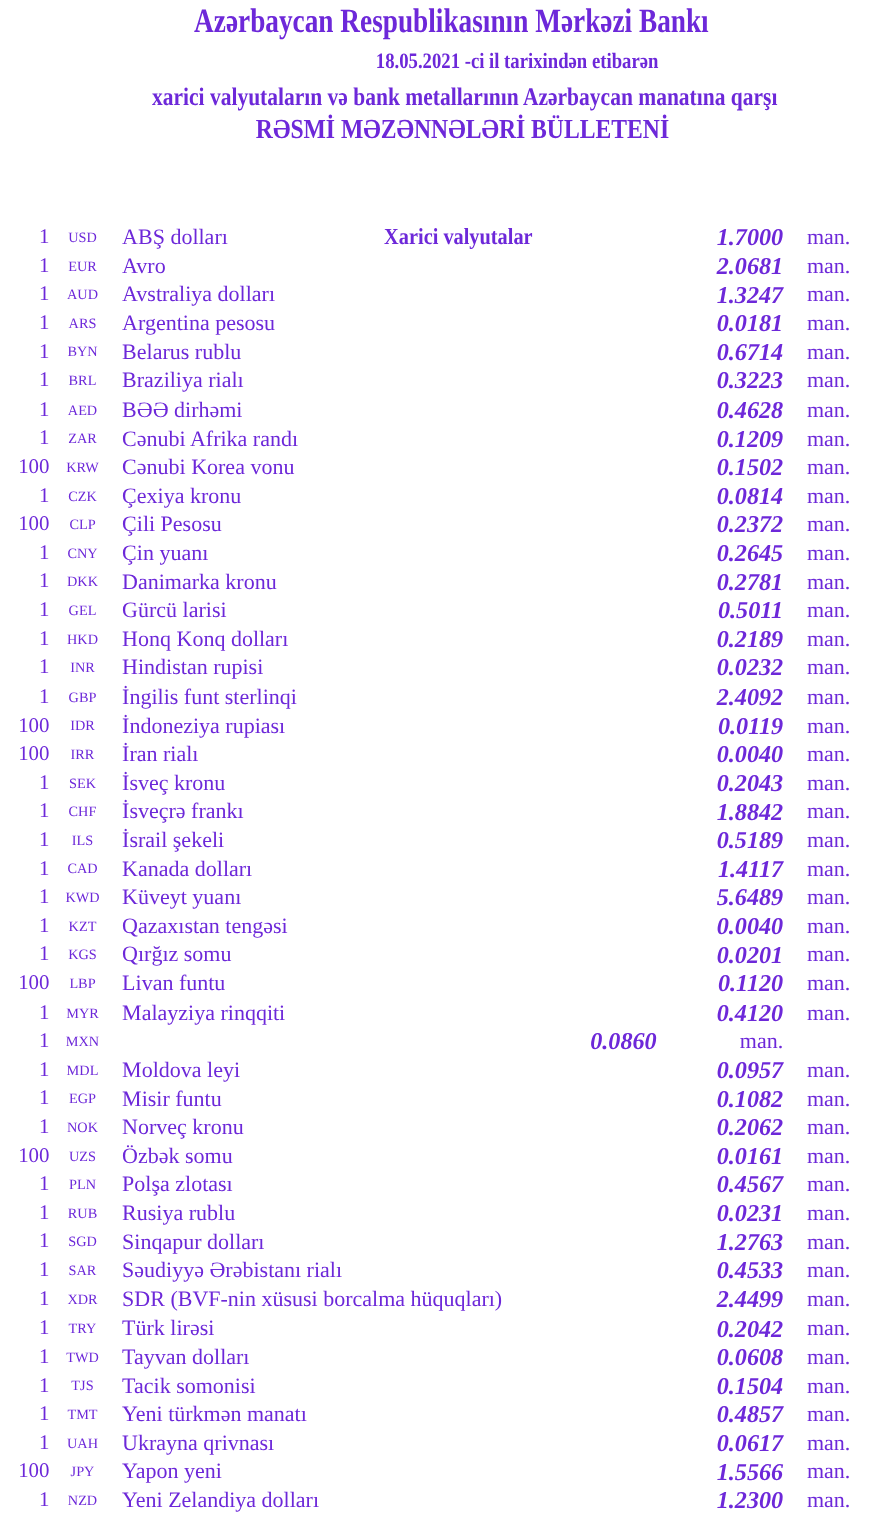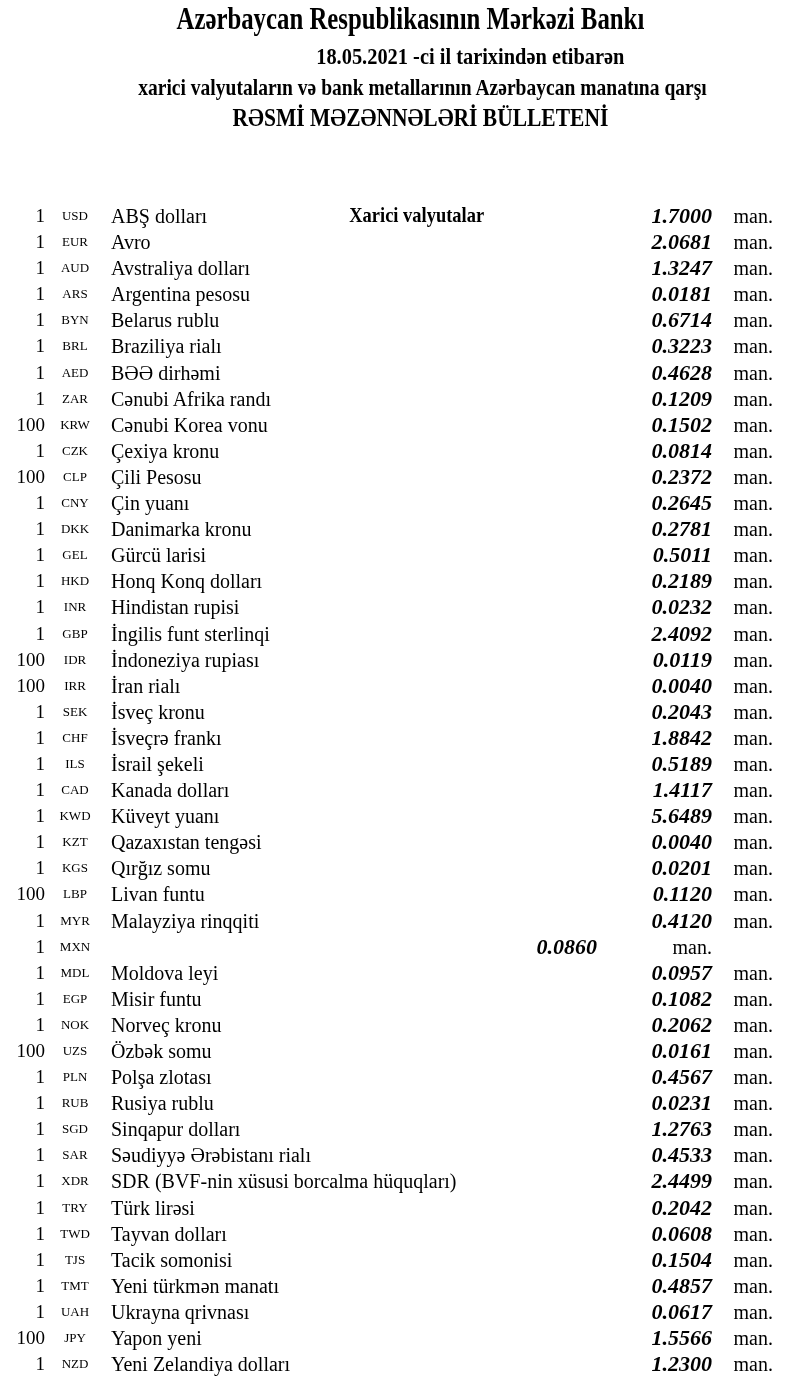--- a/index.html
+++ b/index.html
@@ -1,28 +1,28 @@
 <!DOCTYPE html>
 <html><head>
 <meta charset="utf-8">
 <style>
   html,body { margin:0; padding:0; background:#ffffff; }
   .page {
     position:relative; width:800px; height:1384px;
-    background:#ffffff; color:#000000; overflow:hidden;
+    background:#ffffff; color:#6d28d9; overflow:hidden;
     font-family:"Liberation Serif", serif;
   }
   .hline {
     position:absolute; left:0; width:800px; text-align:center;
     font-weight:bold; white-space:nowrap;
   }
   .sq { display:inline-block; }
   .title    { top:2px;  font-size:31px; line-height:34px; }
   .title    .sq { transform:translateX(10px) scaleX(0.80); }
-  .dateline { top:44px; font-size:24px; line-height:25px; }
+  .dateline { top:44px; font-size:20px; line-height:25px; }
   .dateline .sq { transform:translateX(70px) scaleX(0.85); }
   .scope    { top:74px; font-size:23px; line-height:28px; }
   .scope    .sq { transform:translateX(22px) scaleX(0.85); }
   .bulletin { top:103px; font-size:25px; line-height:30px; }
   .bulletin .sq { transform:translateX(20px) scaleX(0.86); }
   .section  { top:166px; font-size:21px; line-height:27px;margin-top:36px; }
   .section  .sq { transform:translateX(17px) scaleX(0.88); }
 
   .table { position:absolute; top:203px; left:0; width:800px; }
   .row {

